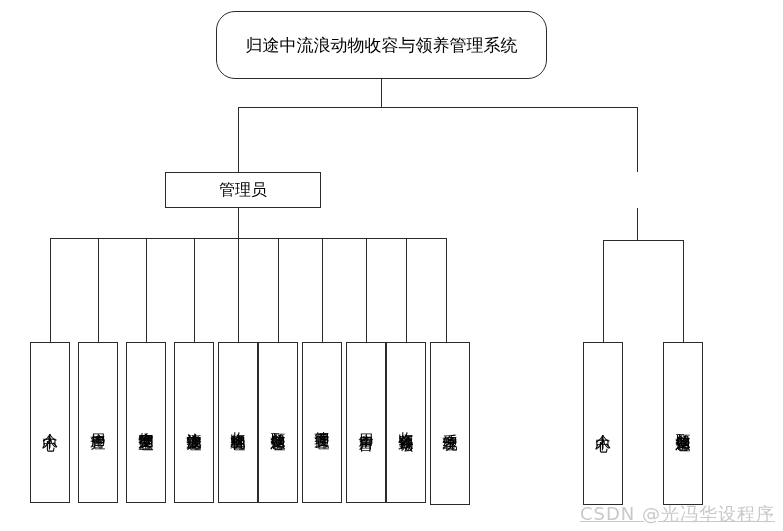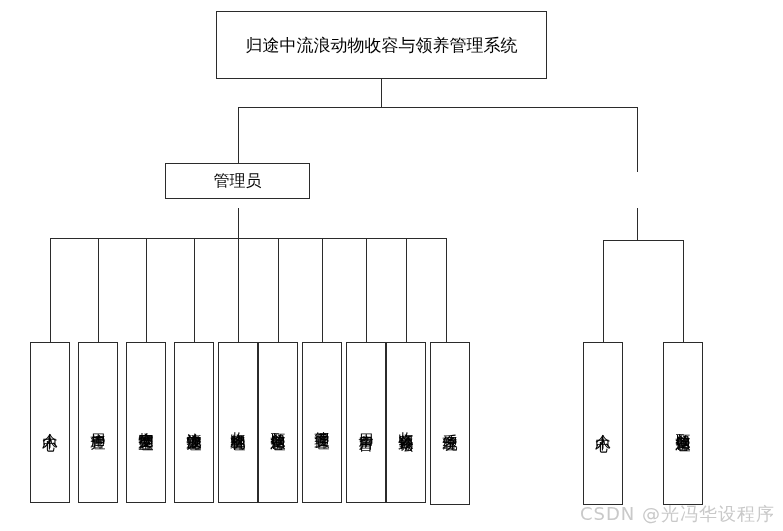--- a/index.html
+++ b/index.html
@@ -28,29 +28,30 @@
     z-index: 3;
   }
   .node-root {
     left: 216px;
     top: 11px;
     width: 331px;
     height: 68px;
     font-size: 17px;
     line-height: 24px;
     padding: 2px 6px;
+    border-radius: 19px;
   }
   .node-l2 {
     height: 36px;
     font-size: 16px;
   }
   .node-admin {
     left: 165px;
-    top: 163px;
-    width: 145px;
+    top: 172px;
+    width: 156px;
   }
   .node-user {
     left: 607px;
     top: 172px;
     width: 61px;
   }
   .node-leaf {
     width: 40px;
     font-size: 15px;
     line-height: 20px;
@@ -72,20 +73,21 @@
   .conn-h { height: 1px; }
   .watermark {
     position: absolute;
     right: 8px;
     bottom: 5px;
     font-size: 18px;
     color: #c9c9c9;
     letter-spacing: 1px;
     z-index: 5;
     white-space: nowrap;
+    text-decoration: underline;
   }
 </style>
 </head>
 <body>
 
 <div id="canvas">
 
   <div class="node node-root">
     <span>归途中流浪动物收容与领养管理系统</span>
   </div>

